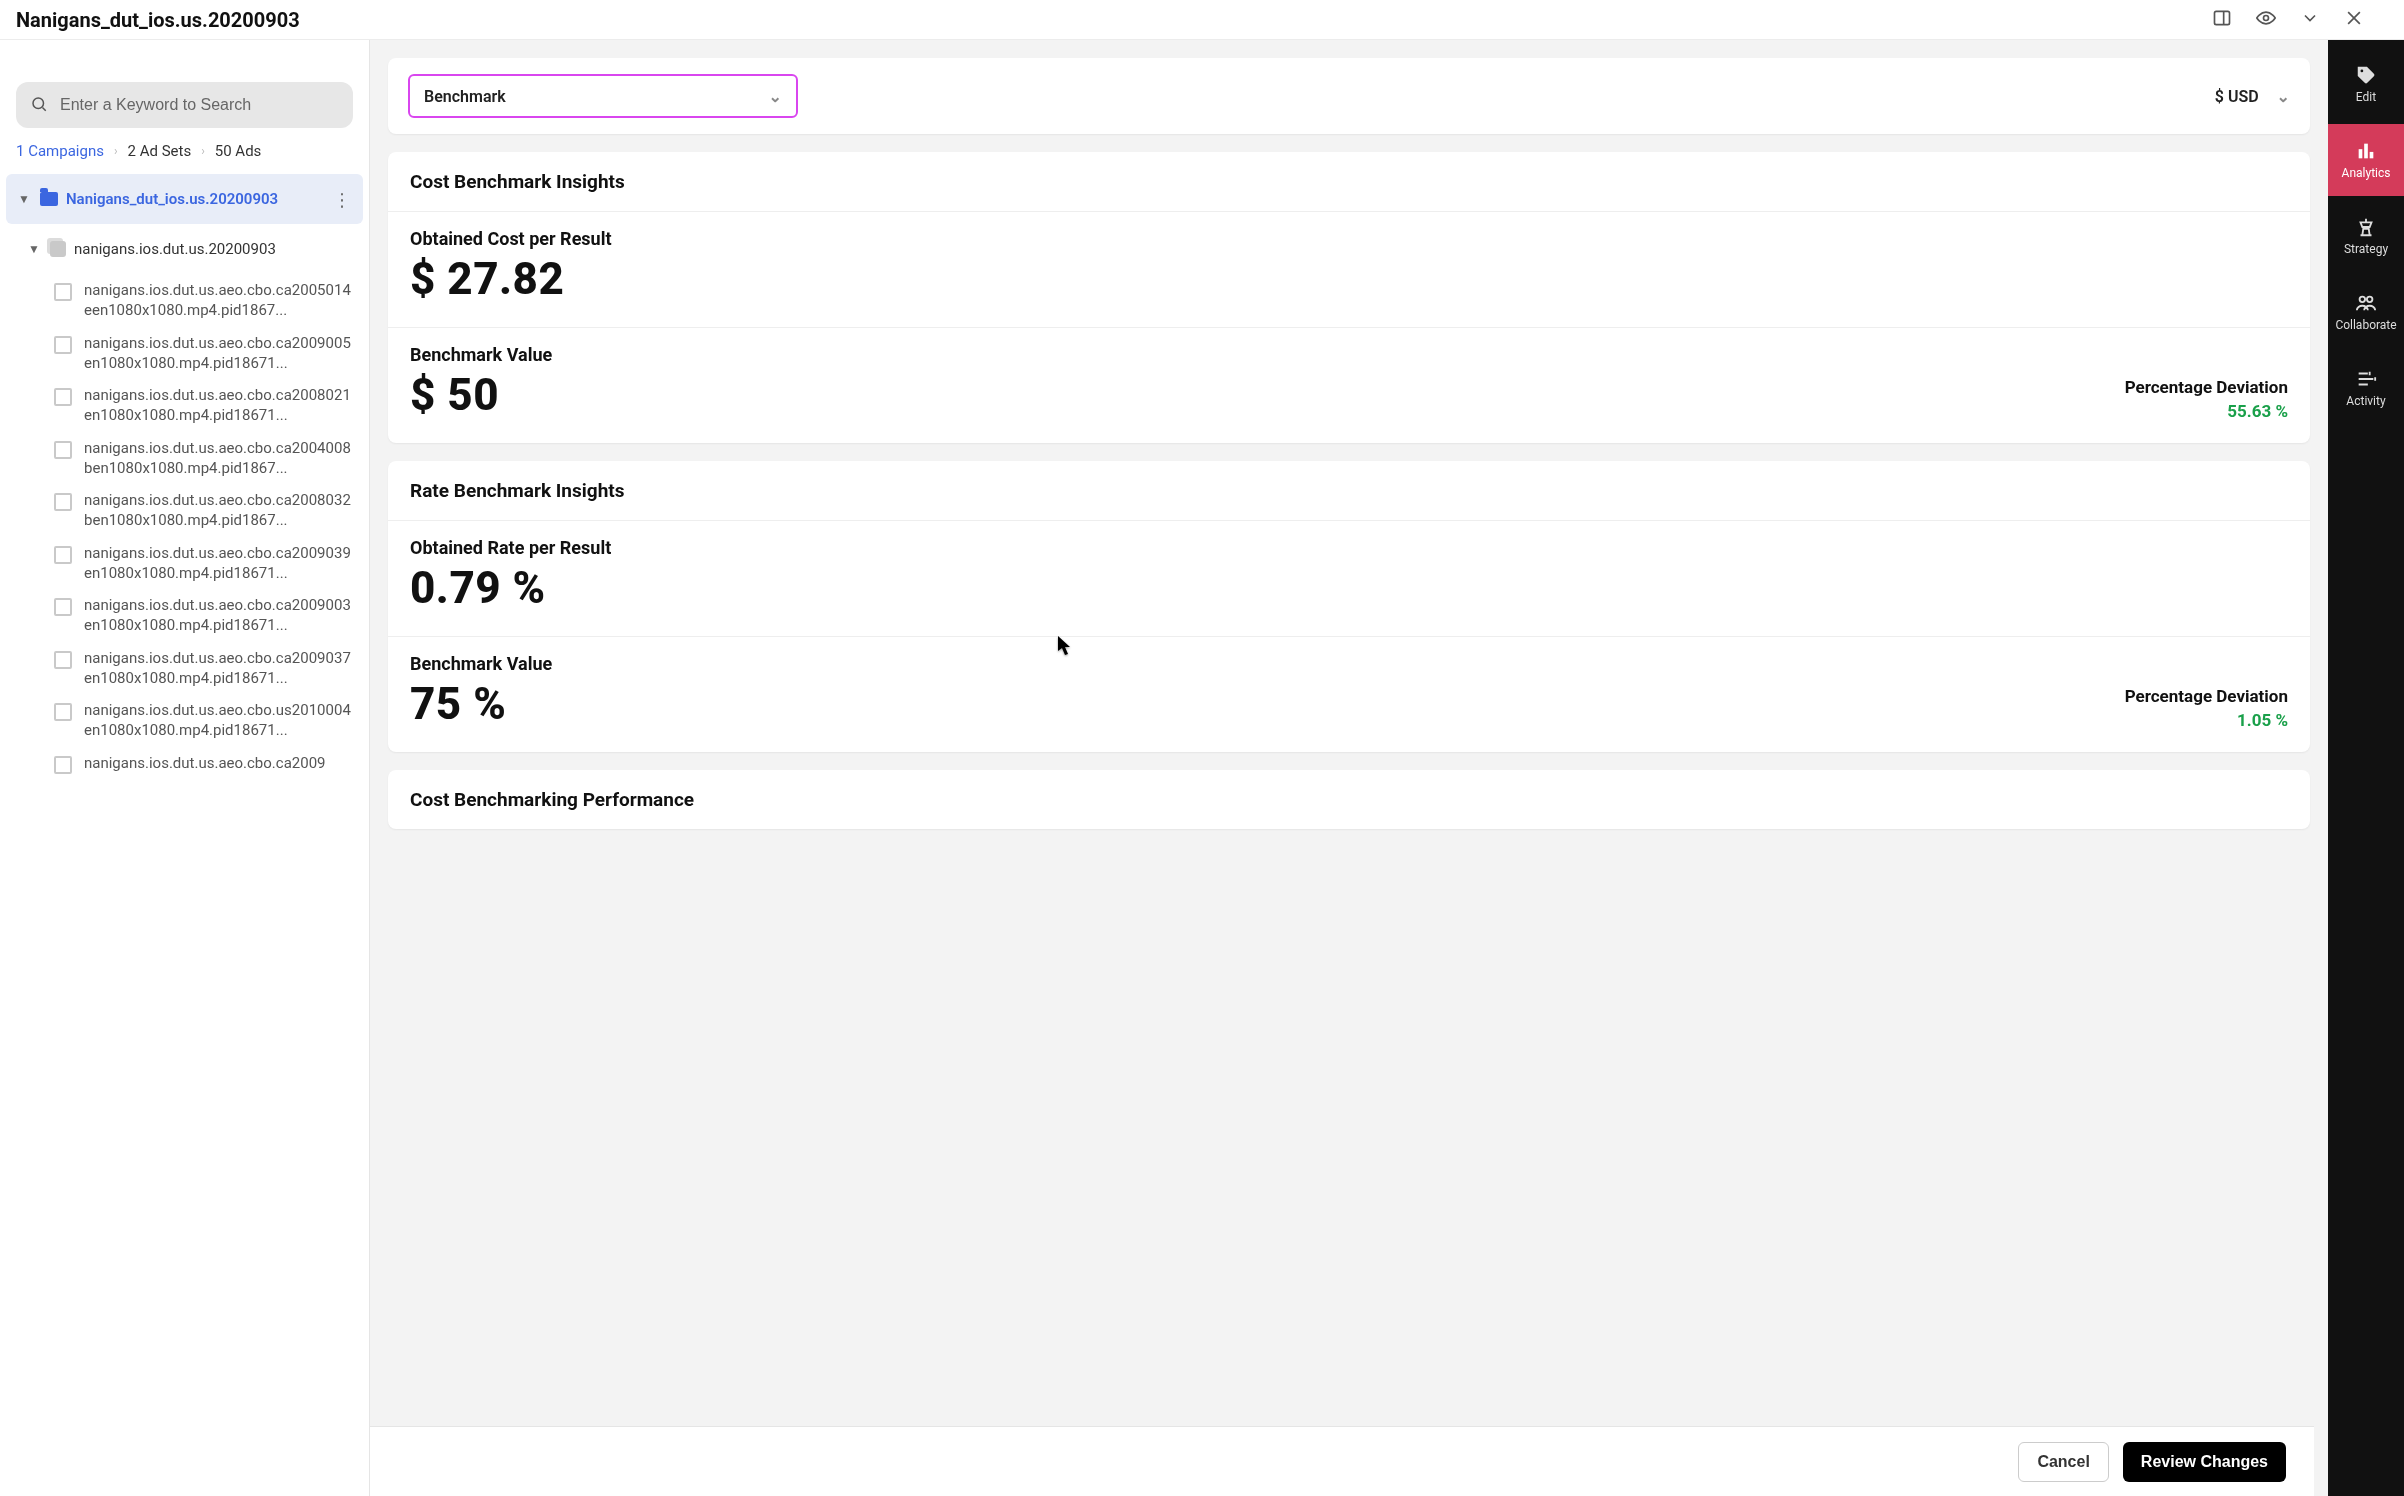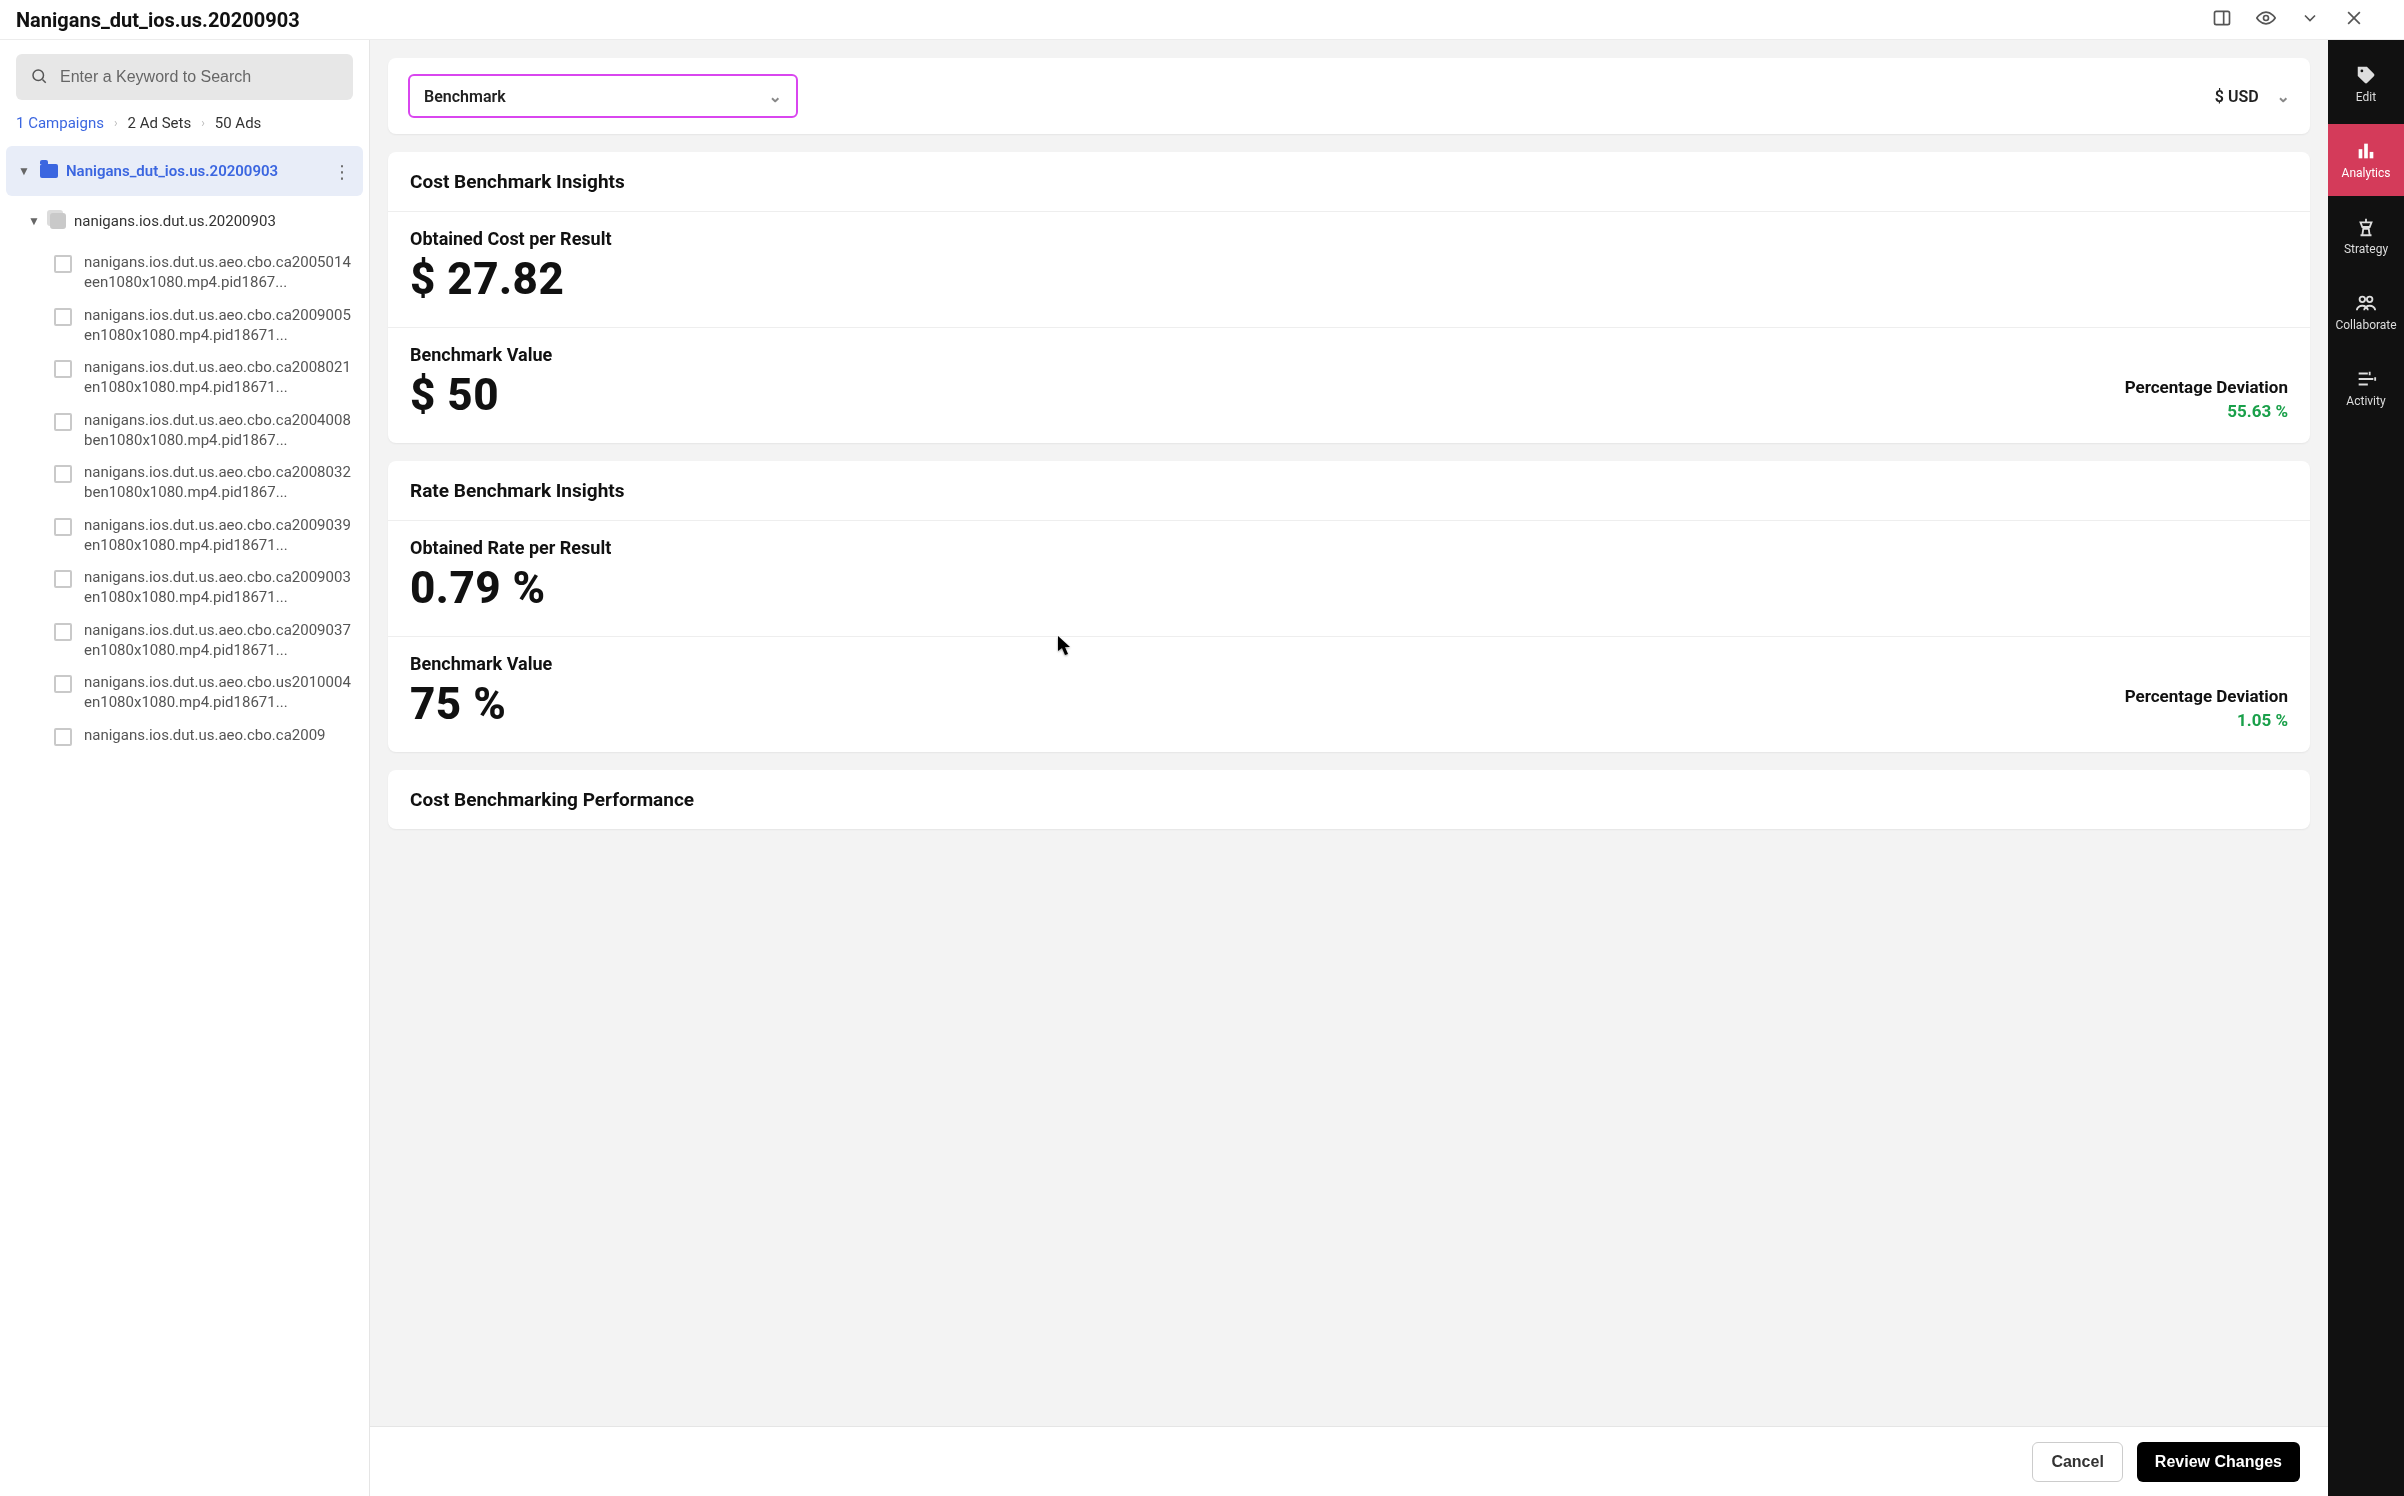--- a/index.html
+++ b/index.html
@@ -12,21 +12,21 @@
   .titlebar .title-actions { display: flex; align-items: center; gap: 24px; padding-right: 24px;}
   .titlebar .title-actions svg { width: 20px; height: 20px; stroke: #555; fill: none; stroke-width: 2; }
   .titlebar .icon-btn { cursor: pointer; }
 
   
   .body { flex: 1; display: flex; min-height: 0; position: relative; }
 
   
   .sidebar { width: 370px; border-right: 1px solid #e5e5e5; display: flex; flex-direction: column; background: #fff; }
   .search-wrap { padding: 14px 16px 10px; }
-  .search { background: #e7e7e7; border-radius: 6px; height: 46px; display: flex; align-items: center; padding: 0 14px; color: #555; }
+  .search { background: #e7e7e7; border-radius: 12px; height: 46px; display: flex; align-items: center; padding: 0 14px; color: #555; margin-top: 28px; }
   .search svg { width: 18px; height: 18px; stroke: #555; fill: none; stroke-width: 2; margin-right: 12px; }
   .search input { border: none; background: transparent; outline: none; font-size: 16px; color: #333; width: 100%; }
   .search input::placeholder { color: #666; }
 
   .breadcrumbs { display: flex; align-items: center; gap: 10px; padding: 4px 16px 10px; font-size: 15px; color: #333; }
   .breadcrumbs .bc-link { color: #3b66e0; cursor: pointer; }
   .breadcrumbs .chev { color: #bbb; font-size: 12px; }
 
   .tree { flex: 1; overflow: auto; padding: 4px 0 0; }
   .tree-row { display: flex; align-items: center; height: 50px; padding: 0 12px; gap: 8px; cursor: pointer; }
@@ -57,21 +57,21 @@
   .metric-block { padding: 16px 22px 22px; border-bottom: 1px solid #eee; display: flex; align-items: flex-end; justify-content: space-between; }
   .metric-block:last-child { border-bottom: none; }
   .metric-block .m-left .m-label { font-size: 18px; font-weight: 700; margin-bottom: 4px; }
   .metric-block .m-left .m-value { font-size: 44px; font-weight: 800; letter-spacing: 0.5px; }
   .metric-block .m-right { text-align: right; }
   .metric-block .m-right .dev-label { font-size: 17px; font-weight: 700; margin-bottom: 4px; }
   .metric-block .m-right .dev-value { font-size: 17px; font-weight: 700; }
   .green { color: #1aa04a; }
 
   
-  .footer { position: absolute; left: 370px; right: 76px; bottom: 0; height: 70px; background: #fff; border-top: 1px solid #e5e5e5; display: flex; align-items: center; justify-content: flex-end; gap: 14px; padding: 0 28px; }
+  .footer { position: absolute; left: 370px; right: 90px; bottom: 0; height: 70px; background: #fff; border-top: 1px solid #e5e5e5; display: flex; align-items: center; justify-content: flex-end; gap: 14px; padding: 0 28px; }
   .btn { height: 40px; padding: 0 18px; border-radius: 6px; font-size: 16px; font-weight: 600; cursor: pointer; display: inline-flex; align-items: center; }
   .btn-secondary { background: #fff; color: #333; border: 1px solid #ccc; }
   .btn-primary { background: #000000; color: #fff; border: none; }
 
   
   .rightnav { width: 76px; background: #111; display: flex; flex-direction: column; align-items: center; padding-top: 8px; gap: 4px; }
   .rightnav .nav-item { width: 100%; height: 72px; display: flex; flex-direction: column; align-items: center; justify-content: center; gap: 4px; color: #ddd; font-size: 12px; cursor: pointer; }
   .rightnav .nav-item.active { background: #d43b5a; color: #fff; }
   .rightnav .nav-item svg { width: 22px; height: 22px; stroke: currentColor; fill: none; stroke-width: 2; }
   .rightnav .nav-item .fill-ico { fill: currentColor; stroke: none; }

